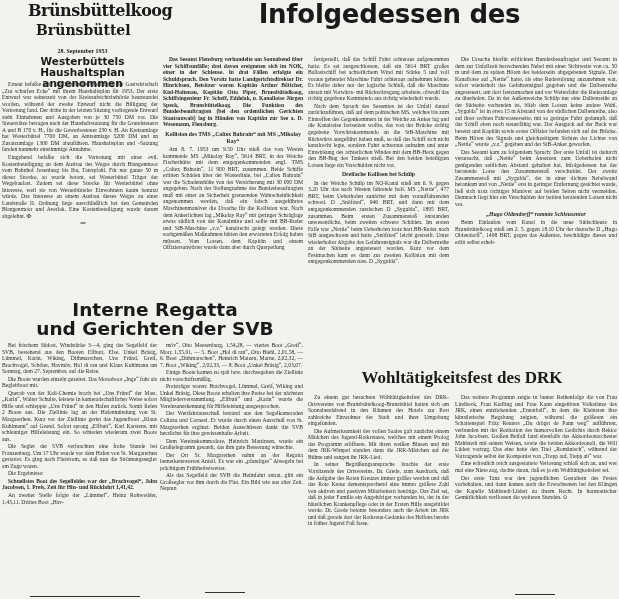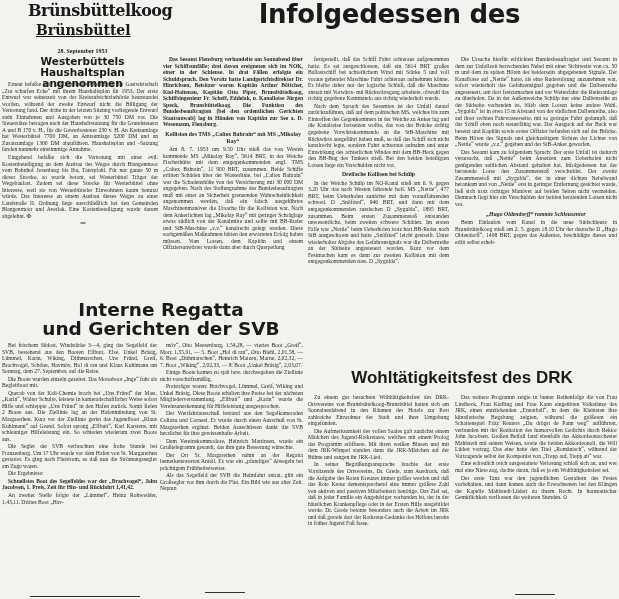--- a/index.html
+++ b/index.html
@@ -5,27 +5,27 @@
   html,body{margin:0;padding:0;}
   body{width:619px;height:599px;background:#f4f2ee;overflow:hidden;position:relative;color:#1a1a1a;font-family:"DejaVu Serif",serif;}
   .abs{position:absolute;}
   .col{position:absolute;font-family:"Liberation Serif",serif;font-size:5.6px;line-height:6.55px;text-align:justify;color:#2a2a2a;}
   .col p{margin:0 0 1px 0;text-indent:6px;}
   .col p.bold{font-weight:bold;}
   .col .sub{font-weight:bold;text-align:center;text-indent:0;margin:3px 0 2px 0;font-size:5.8px;}
   .col .subi{font-weight:bold;font-style:italic;text-align:center;text-indent:0;margin:3px 0 2px 0;font-size:5.8px;}
   .masthead{left:28px;top:2px;width:100px;text-align:center;font-family:"DejaVu Serif",serif;font-weight:bold;}
   .mast1{font-size:16px;letter-spacing:-0.5px;line-height:18px;}
-  .mast2{font-size:14px;line-height:16px;display:flex;align-items:center;justify-content:flex-start;gap:8px;text-decoration:underline;}
+  .mast2{font-size:14px;line-height:16px;display:flex;align-items:center;justify-content:flex-start;gap:8px;}
   .crest{width:22px;height:20px;}
   .date{left:0;top:48px;width:165px;text-align:center;font-family:"Liberation Serif",serif;font-weight:bold;font-size:6px;}
   .h-small{left:0;top:56px;width:165px;text-align:center;font-family:"DejaVu Sans",sans-serif;font-weight:bold;font-size:10.5px;line-height:11px;}
   .h-big{left:160px;top:1px;width:459px;text-align:center;font-family:"DejaVu Sans",sans-serif;font-weight:bold;font-size:26px;line-height:26px;letter-spacing:-0.3px;}
-  .h-mid{left:0;top:300px;width:310px;text-align:center;font-family:"DejaVu Sans",sans-serif;font-weight:bold;font-size:18.5px;line-height:19px;margin-left:6px;}
-  .h-drk{left:305px;top:368px;width:314px;text-align:center;font-family:Liberation Sans, sans-serif;font-weight:bold;font-size:17px;line-height:19px;}
+  .h-mid{left:0;top:300px;width:310px;text-align:center;font-family:"DejaVu Sans",sans-serif;font-weight:bold;font-size:18.5px;line-height:19px;}
+  .h-drk{left:305px;top:368px;width:314px;text-align:center;font-family:Liberation Serif, serif;font-weight:bold;font-size:17px;line-height:19px;}
   .rule{position:absolute;height:1px;background:#333;}
   .endmark{text-align:center;text-indent:0;font-size:7px;}
 </style>
 </head>
 <body>
 
 <div class="abs masthead">
   <div class="mast1">Brünsbüttelkoog</div>
   <div class="mast2">
     <svg class="crest" viewBox="0 0 22 20">

